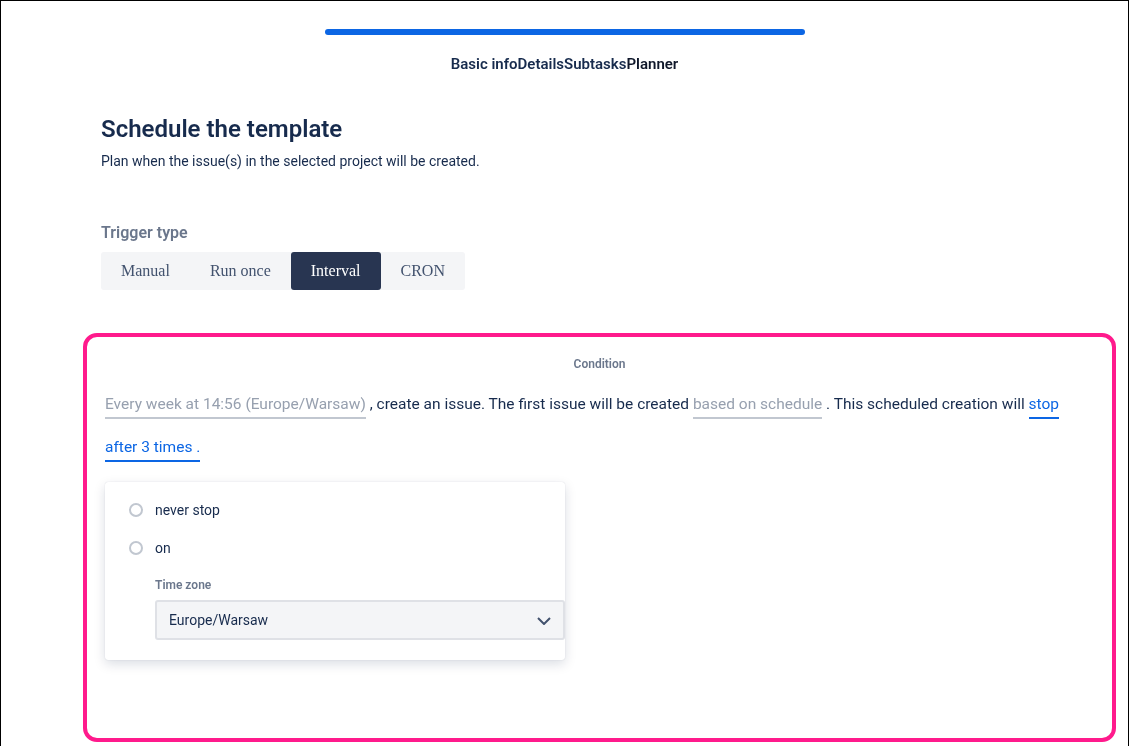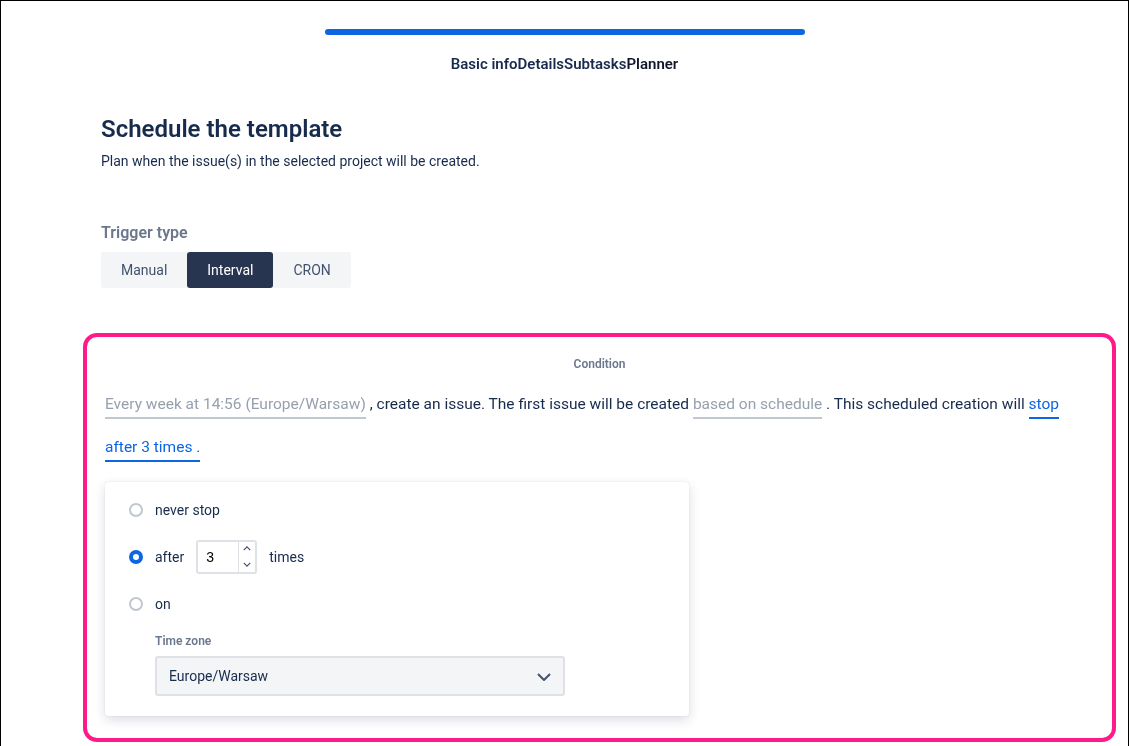--- a/index.html
+++ b/index.html
@@ -70,24 +70,25 @@
       color: #6B778C;
       margin-bottom: 10px;
     }
     .trigger-btns {
       display: inline-flex;
       background: #F4F5F7;
       border-radius: 3px;
     }
     .trigger-btn {
       padding: 10px 20px;
-      font-size: 14px;
+      font-size: 16px;
       color: #42526E;
       cursor: pointer;
       border-radius: 3px;
+      font-family: Liberation Serif, serif;
     }
     .trigger-btn.active {
       background: #283551;
       color: #fff;
     }
     
     
     .highlight-box {
       position: absolute;
       left: 82px;
@@ -117,21 +118,21 @@
     }
     .cond-text .underline-blue {
       color: #0C66E4;
       border-bottom: 2px solid #0C66E4;
       padding-bottom: 4px;
     }
     
     
     .popover {
       margin-top: 12px;
-      width: 584px;
+      width: 460px;
       background: #fff;
       border-radius: 3px;
       box-shadow: 0 4px 12px rgba(9,30,66,0.15), 0 0 1px rgba(9,30,66,0.2);
       padding: 20px 24px;
     }
     .radio-row {
       display: flex;
       align-items: center;
       gap: 12px;
       font-size: 14px;
@@ -227,55 +228,36 @@
 
   <div class="heading-section">
     <h1>Schedule the template</h1>
     <p>Plan when the issue(s) in the selected project will be created.</p>
   </div>
 
   <div class="trigger-section">
     <div class="section-label">Trigger type</div>
     <div class="trigger-btns">
       <div class="trigger-btn">Manual</div>
+      <div class="trigger-btn">Run once</div>
       <div class="trigger-btn active">Interval</div>
       <div class="trigger-btn">CRON</div>
     </div>
   </div>
 
   <div class="highlight-box">
     <div class="cond-label">Condition</div>
     <div class="cond-text">
       <span class="underline-grey">Every week at 14:56 (Europe/Warsaw)</span><span> , create an issue. The first issue will be created </span><span class="underline-grey">based on schedule</span><span> . This scheduled creation will </span><span class="underline-blue">stop after 3 times .</span>
     </div>
 
     <div class="popover">
       <div class="radio-row">
         <span class="radio"></span>
         <span>never stop</span>
-      </div>
-      <div class="radio-row">
-        <span class="radio checked"></span>
-        <span>after</span>
-        <span class="num-input-wrap">
-          <input class="num-input" value="3" style="">
-          <span class="num-steppers">
-            <span class="num-step">
-              <svg viewBox="0 0 10 6">
-                  <path d="M1 5 L5 1 L9 5" fill="none" stroke="currentColor" stroke-width="1.5"></path>
-                </svg>
-            </span>
-            <span class="num-step">
-              <svg viewBox="0 0 10 6">
-                  <path d="M1 1 L5 5 L9 1" fill="none" stroke="currentColor" stroke-width="1.5"></path>
-                </svg>
-            </span>
-          </span>
-        </span>
-        <span>times</span>
       </div>
       <div class="radio-row">
         <span class="radio"></span>
         <span>on</span>
       </div>
       <div class="tz-section">
         <div class="tz-label">Time zone</div>
         <div class="tz-select">
           <span>Europe/Warsaw</span>
           <span class="chev">

